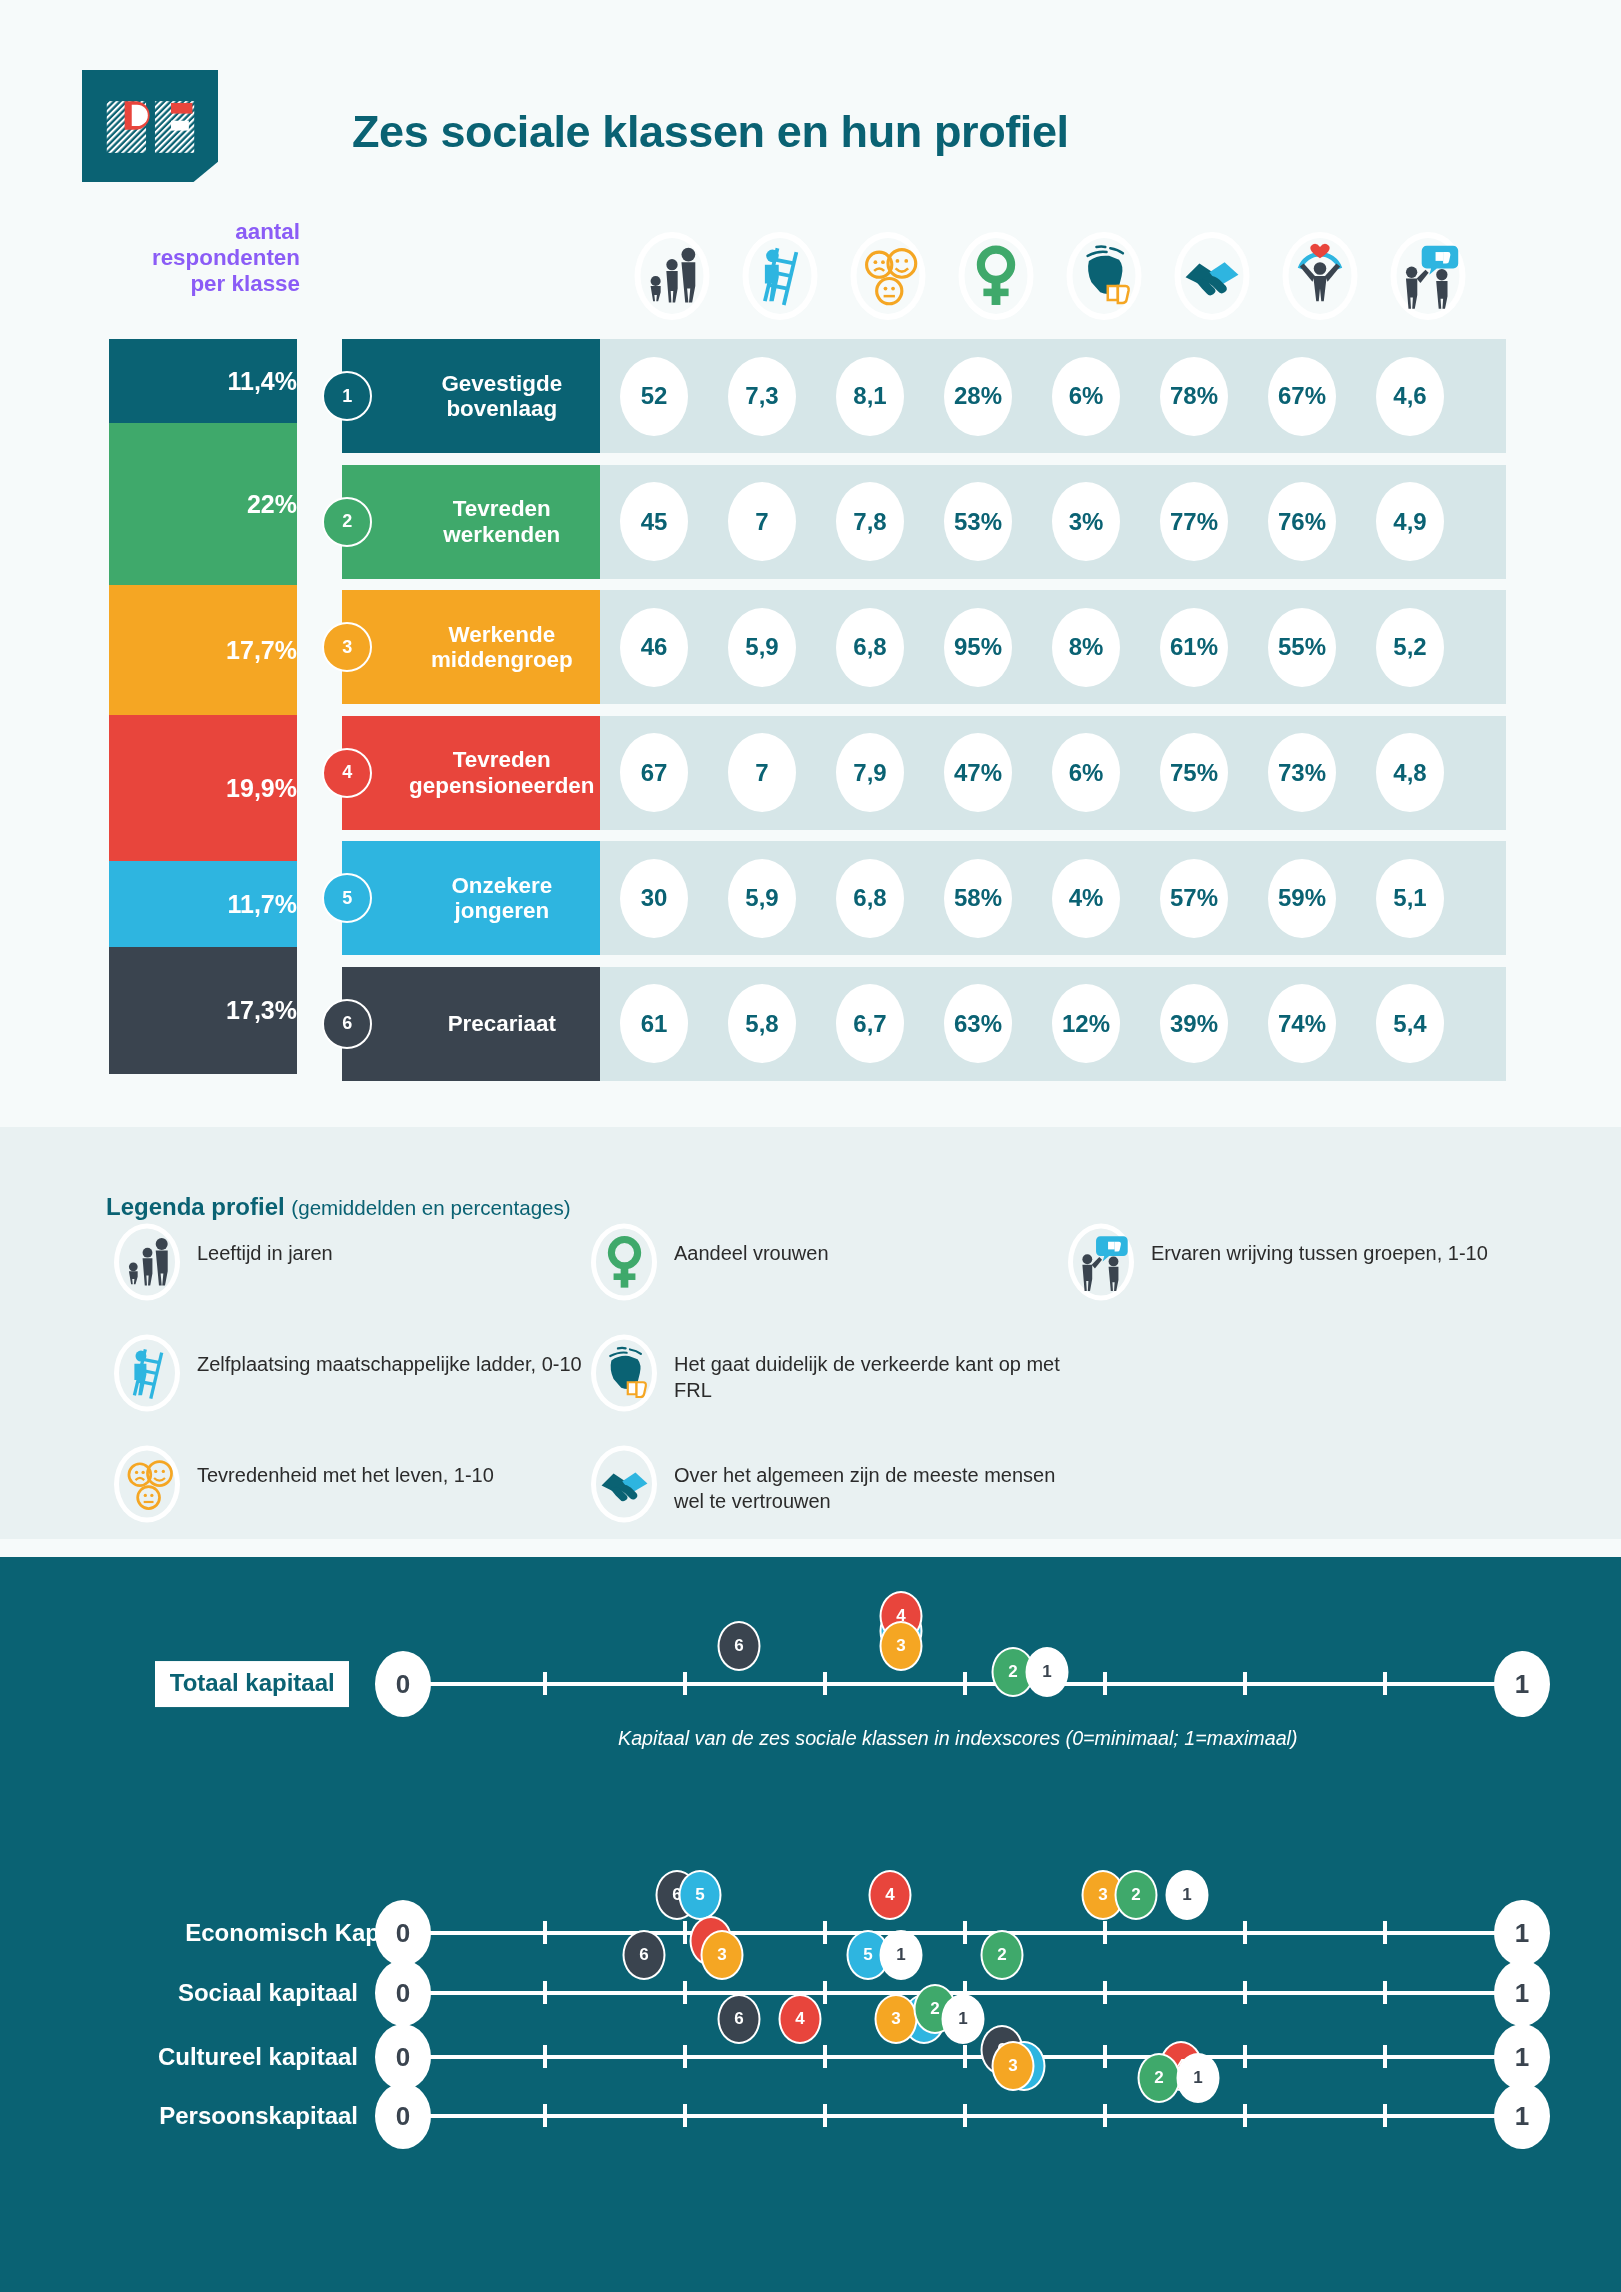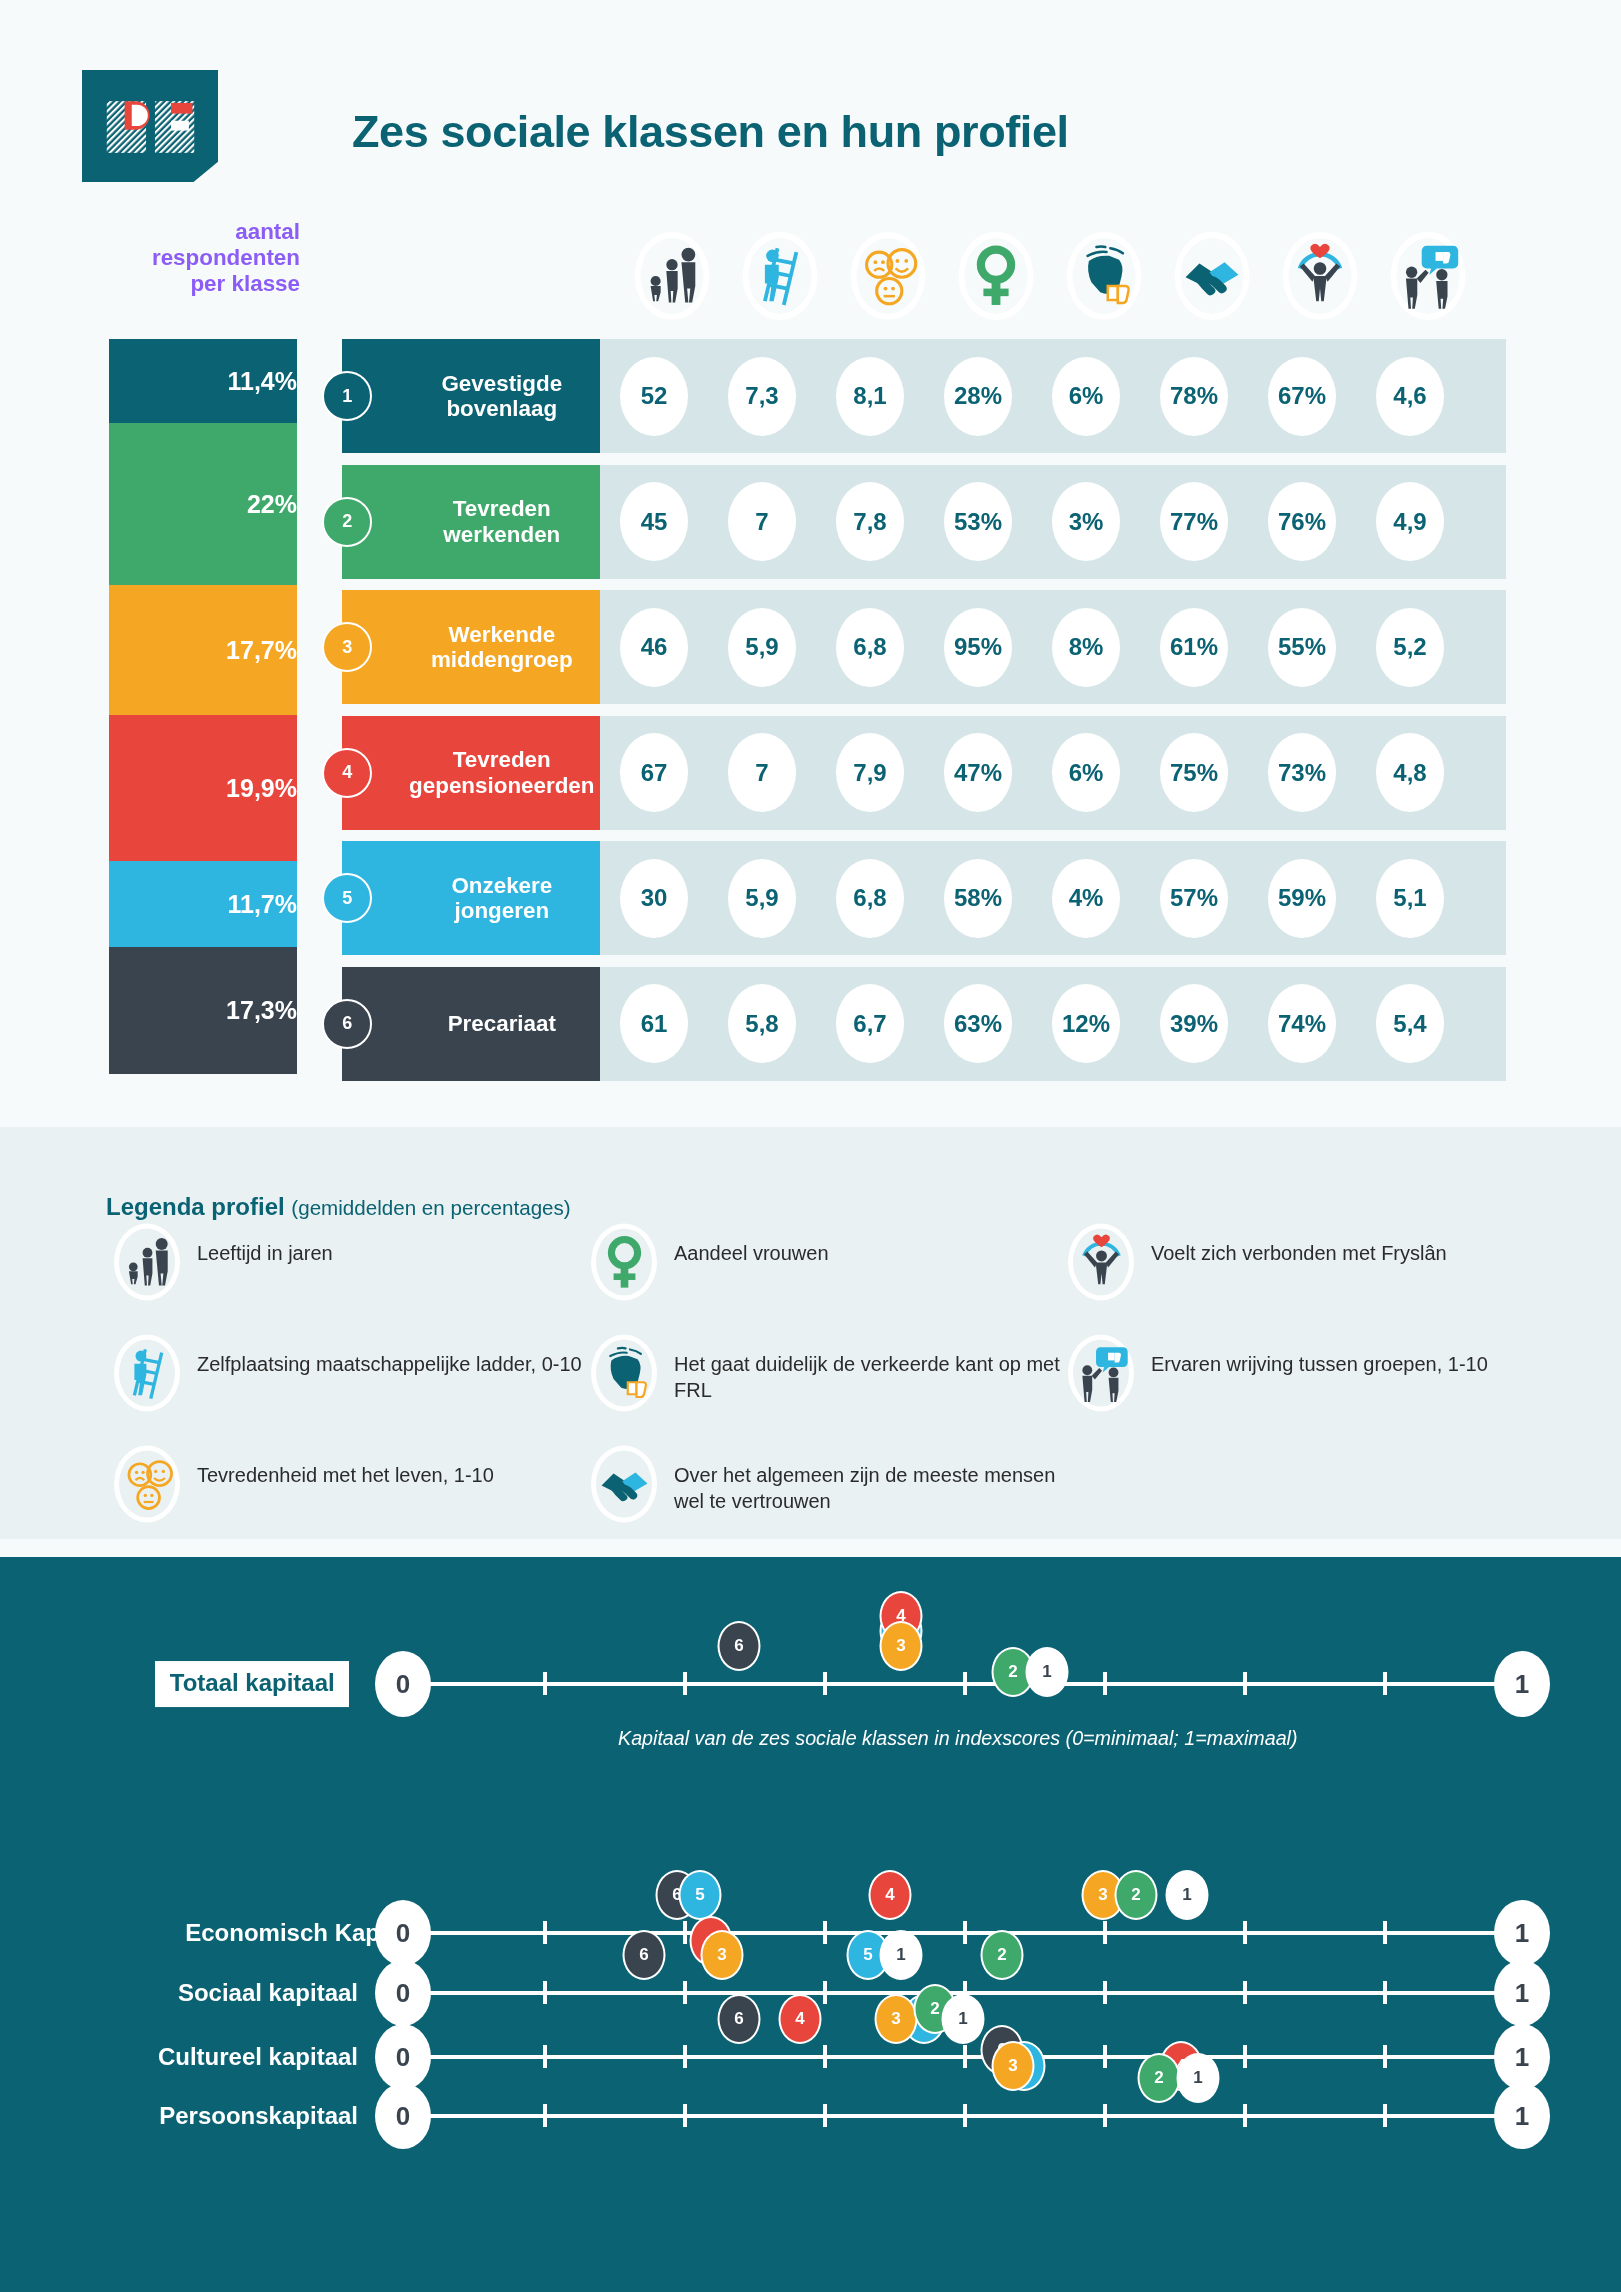--- a/index.html
+++ b/index.html
@@ -588,34 +588,20 @@
               </svg>
        </div>
        <div class="legend-text">Over het algemeen zijn de meeste mensen wel te vertrouwen</div>
           </div>
         </div>
         <div class="legend-col">
           <div class="legend-item">
             <div class="legend-icon-wrap">
          <div class="legend-ring"></div>
          <svg class="legend-glyph" viewBox="0 0 100 108" width="52" height="56">
-      <path d="M18 42 a34 34 0 0 1 64 0" fill="none" stroke="#2eb5e0" stroke-width="7"></path>
-      <path d="M50 8 q-7-9-14-2 q-6 7 14 20 q20-13 14-20 q-7-7-14 2z" fill="#e8453c"></path>
-      <circle cx="50" cy="42" r="10" fill="#3a444f"></circle>
-      <path d="M40 54h20v6l-4 34h-4l-2-20-2 20h-4l-4-34z" fill="#3a444f"></path>
-      <path d="M42 54 L24 34 l-6 5 l20 24z" fill="#3a444f"></path>
-      <path d="M58 54 L76 34 l6 5 l-20 24z" fill="#3a444f"></path>
-              </svg>
-       </div>
-       <div class="legend-text">Voelt zich verbonden met Fryslân</div>
-          </div>
-          <div class="legend-item">
-            <div class="legend-icon-wrap">
-         <div class="legend-ring"></div>
-         <svg class="legend-glyph" viewBox="0 0 100 108" width="52" height="56">
       <path d="M48 6h42a8 8 0 0 1 8 8v20a8 8 0 0 1-8 8H64l-12 10 3-10h-7a8 8 0 0 1-8-8V14a8 8 0 0 1 8-8z" fill="#2eb5e0"></path>
       <path d="M62 16h12v14H62z" fill="#ffffff"></path>
       <path d="M74 16h8q4 0 3.5 5l-2 9q-.5 4-4.5 4H74z" fill="#ffffff"></path>
       <circle cx="24" cy="48" r="9" fill="#3a444f"></circle>
       <path d="M15 58h18v26l-4 22h-4l1-18h-4l1 18h-4z" fill="#3a444f"></path>
       <path d="M32 58 L46 44 l5 5 l-13 16z" fill="#3a444f"></path>
       <circle cx="72" cy="52" r="9" fill="#3a444f"></circle>
       <path d="M63 62h18v24l-4 20h-4l1-16h-4l1 16h-4z" fill="#3a444f"></path>
               </svg>
        </div>

